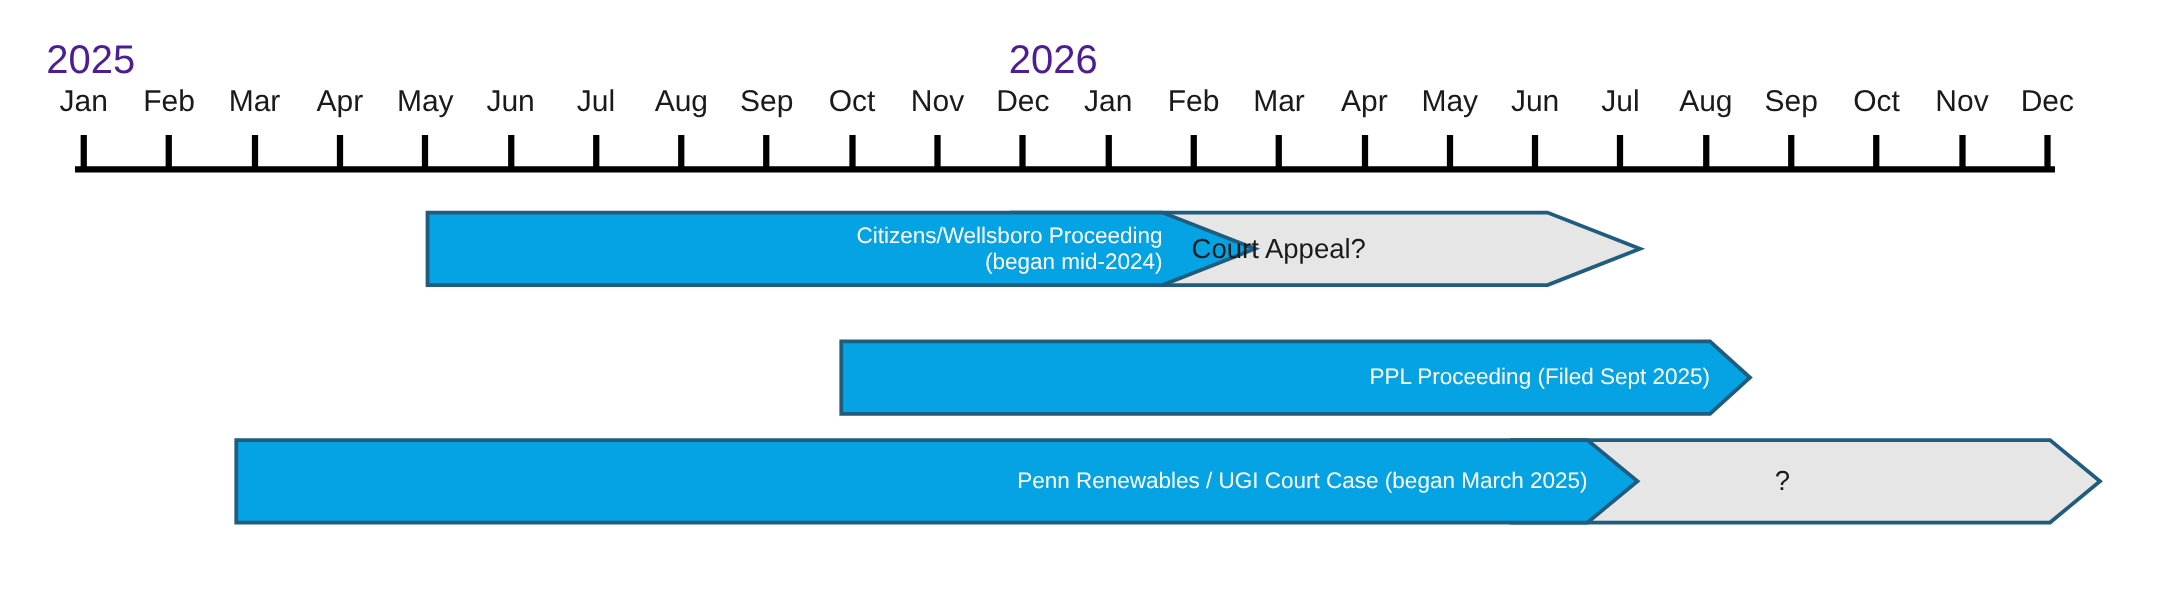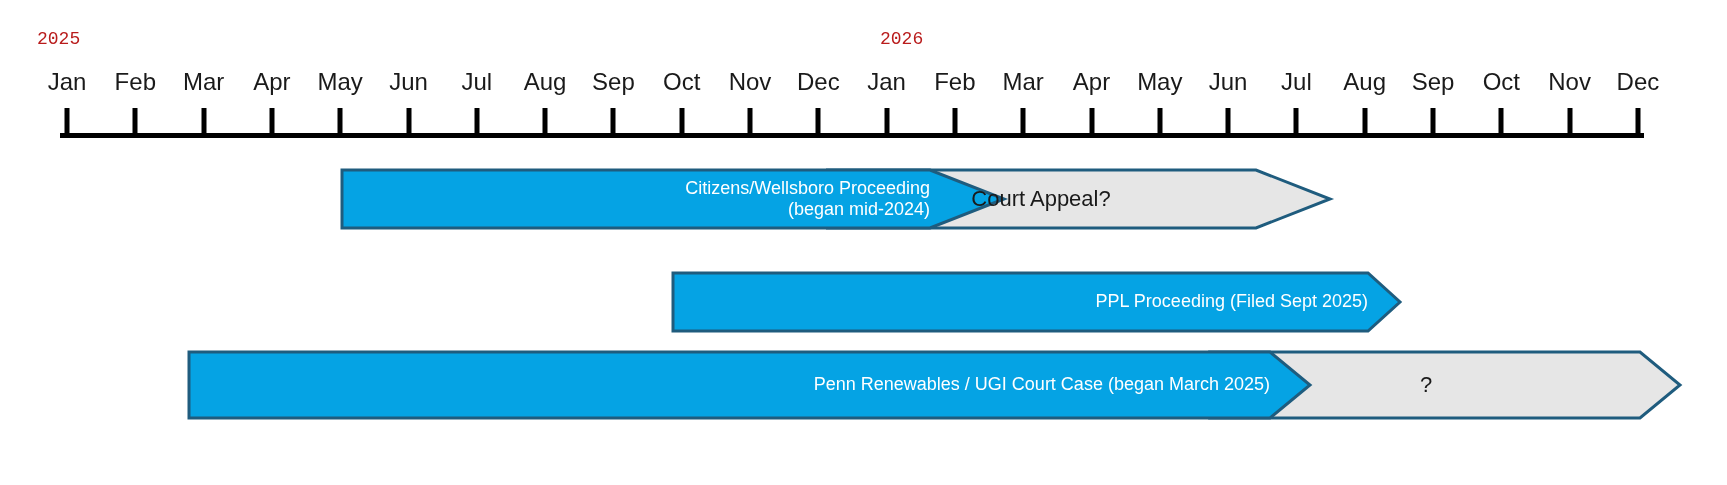--- a/index.html
+++ b/index.html
@@ -16,25 +16,24 @@
     position: relative;
     width: 1727px;
     height: 485px;
     background: #ffffff;
     overflow: hidden;
   }
 
   
   .year-label {
     position: absolute;
-    font-size: 18px;
-    color: #b91c1c;
+    font-size: 32px;
+    color: #4c1d95;
     white-space: nowrap;
     letter-spacing: 0px;
-    font-family: Liberation Mono, monospace;
   }
 
   
   .month-label {
     position: absolute;
     top: 68px;
     font-size: 24px;
     color: #1a1a1a;
     text-align: center;
     white-space: nowrap;
@@ -97,21 +96,21 @@
     font-size: 22px;
   }
 </style>
 </head>
 <body>
 
 <div id="canvas">
 
   <div id="year-layer">
       <div class="year-label" style="left: 37px; top: 29px;">2025</div>
-      <div class="year-label" style="left: 880px; top: 29px;">2026</div>
+      <div class="year-label" style="left: 807px; top: 29px;">2026</div>
     </div>
 
   <div id="month-layer">
       <div class="month-label" style="left: 67px;">Jan</div>
       <div class="month-label" style="left: 135.3px;">Feb</div>
       <div class="month-label" style="left: 203.6px;">Mar</div>
       <div class="month-label" style="left: 271.9px;">Apr</div>
       <div class="month-label" style="left: 340.2px;">May</div>
       <div class="month-label" style="left: 408.5px;">Jun</div>
       <div class="month-label" style="left: 476.8px;">Jul</div>
@@ -158,21 +157,21 @@
       <div class="axis-tick" style="left: 1296.4px; background: rgb(0, 0, 0);"></div>
       <div class="axis-tick" style="left: 1364.7px; background: rgb(0, 0, 0);"></div>
       <div class="axis-tick" style="left: 1433px; background: rgb(0, 0, 0);"></div>
       <div class="axis-tick" style="left: 1501.3px; background: rgb(0, 0, 0);"></div>
       <div class="axis-tick" style="left: 1569.6px; background: rgb(0, 0, 0);"></div>
       <div class="axis-tick" style="left: 1637.9px; background: rgb(0, 0, 0);"></div>
     </div>
 
   <div id="bar-layer">
       <div class="bar-row" style="top: 170px; height: 58px;">
-        <div class="seg seg-gray" style="left: 826px; width: 504px; height: 58px; justify-content: flex-end;">
+        <div class="seg seg-gray" style="left: 808px; width: 504px; height: 58px; justify-content: flex-end;">
           <svg class="seg-svg" width="504" height="58" viewBox="0 0 504 58">
             <polygon points="0,0 430,0 504,29 430,58 0,58 74,29" fill="#E6E6E6" stroke="#1F5C7E" stroke-width="3" stroke-linejoin="miter"></polygon>
           </svg>
           <div class="seg-text" style="width: 430px; margin-right: 74px;">Court Appeal?</div>
         </div>
         <div class="seg seg-blue" style="left: 342px; width: 662px; height: 58px;">
           <svg class="seg-svg" width="662" height="58" viewBox="0 0 662 58">
             <polygon points="0,0 588,0 662,29 588,58 0,58" fill="#05A3E4" stroke="#1F5C7E" stroke-width="3" stroke-linejoin="miter"></polygon>
           </svg>
           <div class="seg-text" style="width: 588px; margin-right: 74px;">Citizens/Wellsboro Proceeding

